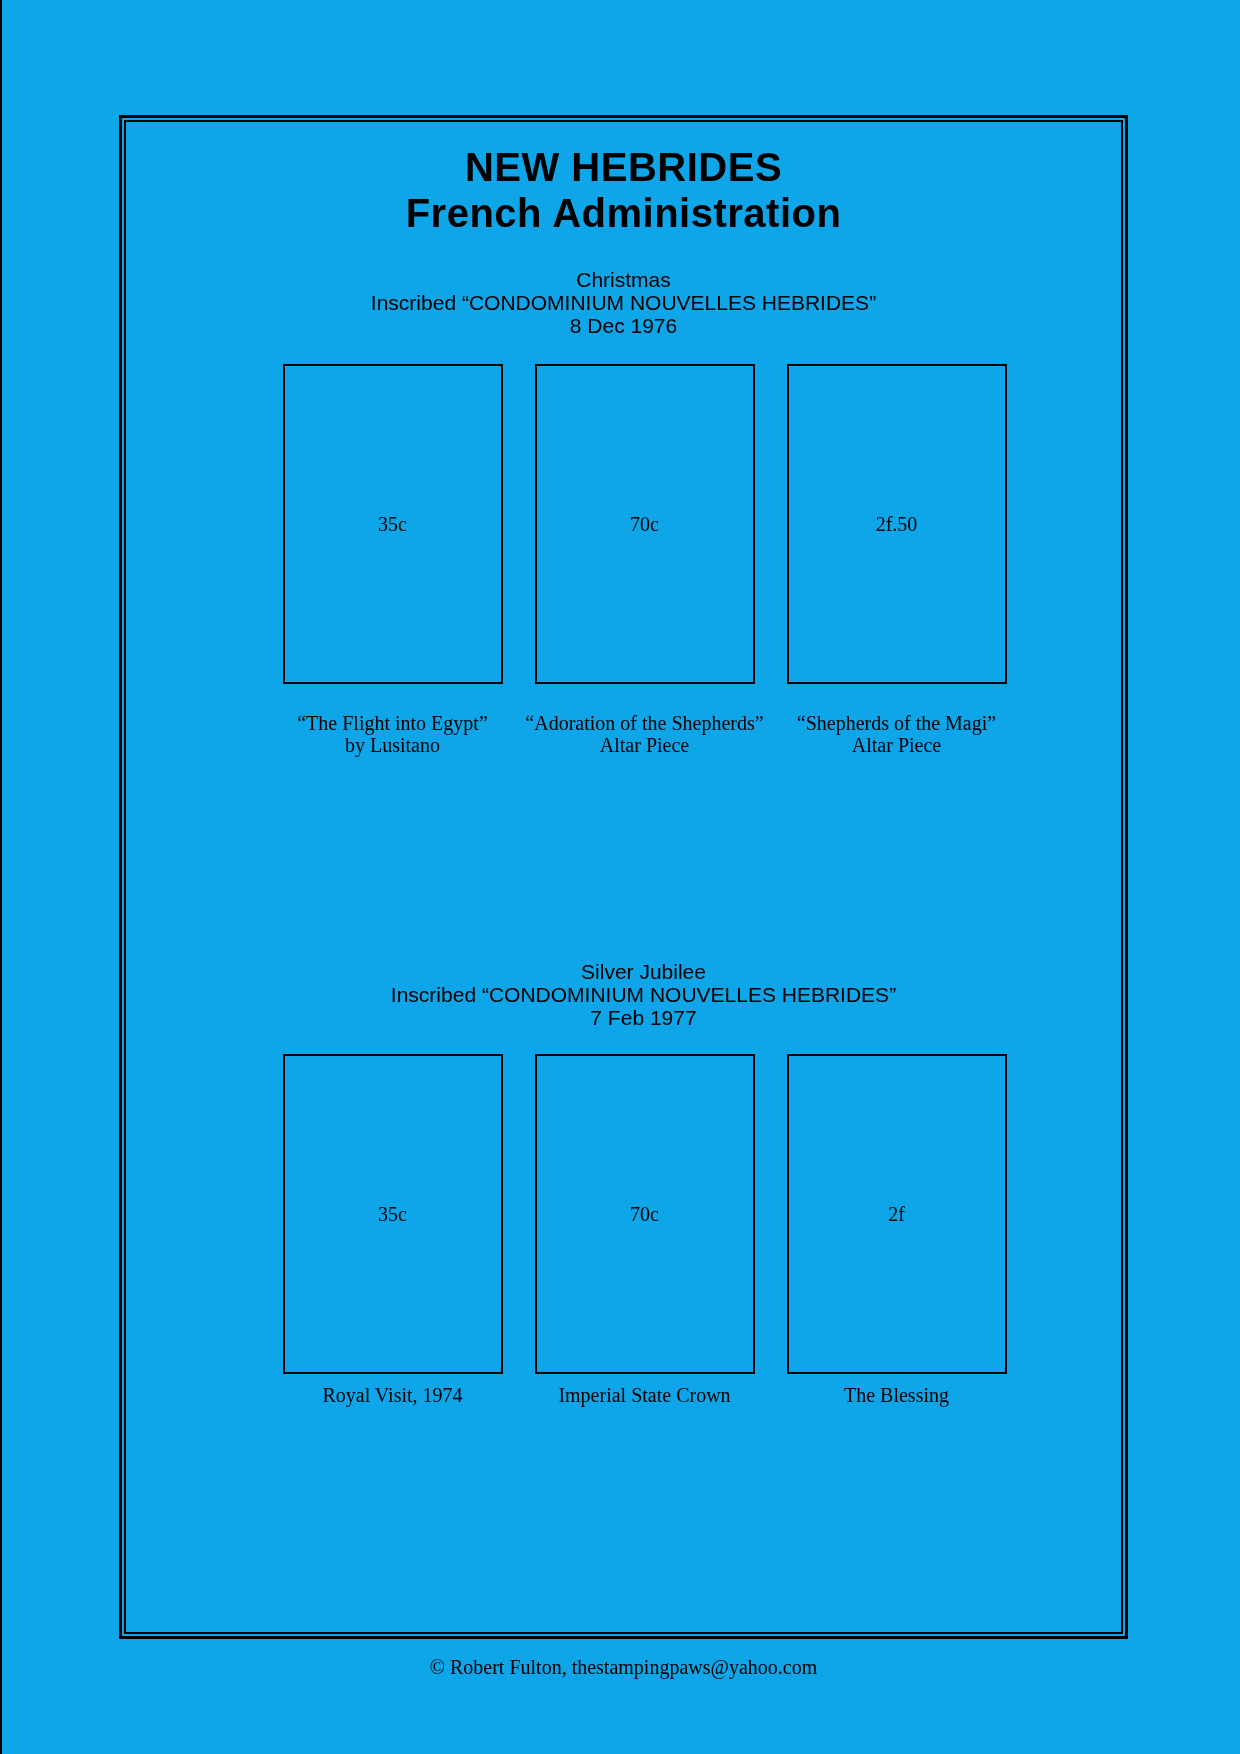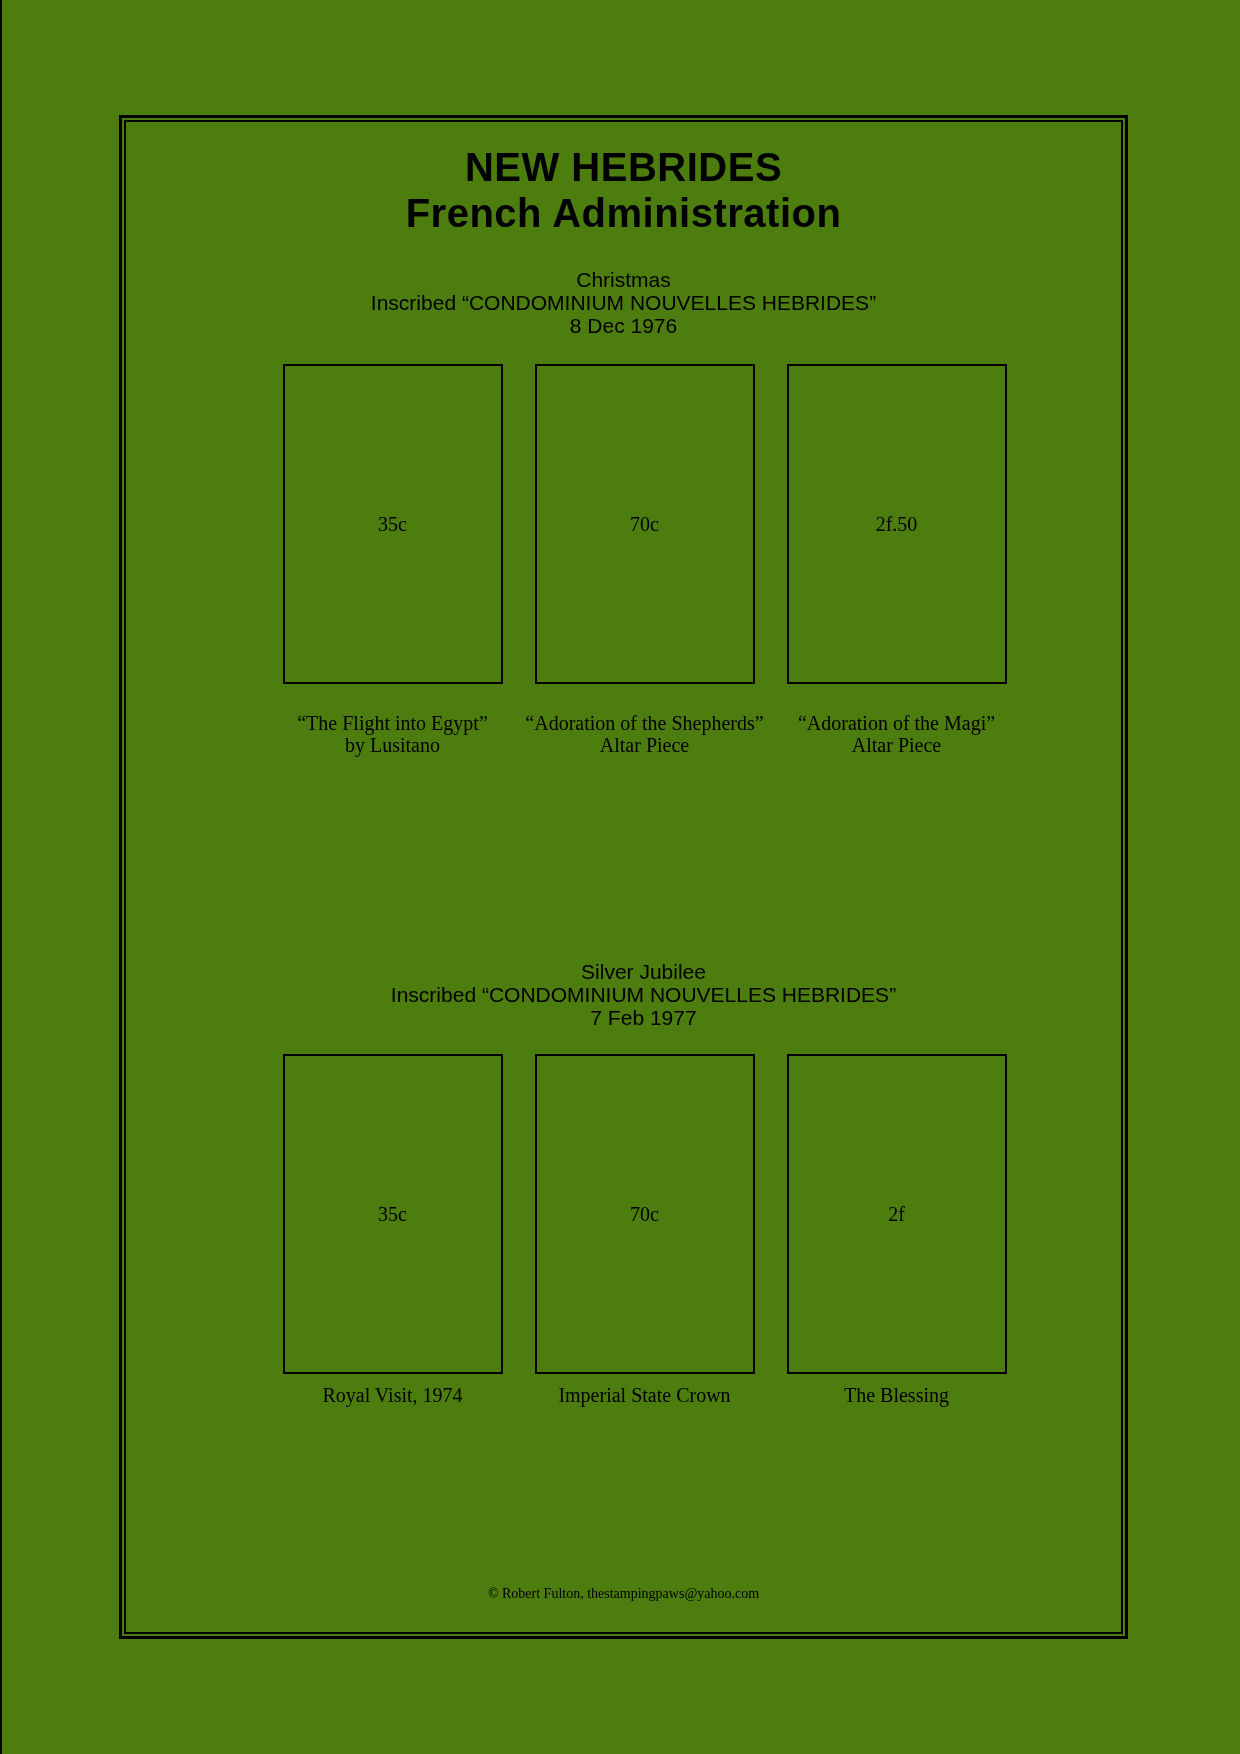--- a/index.html
+++ b/index.html
@@ -4,21 +4,21 @@
 <style>
   html, body {
     margin: 0;
     padding: 0;
     background: #ffffff;
   }
   .page {
     position: relative;
     width: 1240px;
     height: 1754px;
-    background: #4d7c0f;
+    background: #0ea5e9;
     border-left: 2px solid #000;
     box-sizing: border-box;
     font-family: "Liberation Sans", sans-serif;
     color: #000;
     overflow: hidden;
   }
   
   .frame-outer {
     position: absolute;
     left: 117px;
@@ -88,24 +88,24 @@
     font-family: "Liberation Serif", serif;
     font-size: 20px;
     line-height: 22px;
     text-align: center;
   }
   .stamp-row.r2 .stamp-caption { margin-top: 10px; }
   .page-footer {
     position: absolute;
     left: 117px;
     width: 1009px;
-    top: 1586px;
+    top: 1656px;
     text-align: center;
     font-family: "Liberation Serif", serif;
-    font-size: 14px;
+    font-size: 20px;
   }
 </style>
 </head>
 <body>
 
 <div class="page">
 
   <div class="frame-outer">
     <div class="frame-inner"></div>
   </div>
@@ -138,21 +138,21 @@
       <div class="stamp-caption">
         <div>“Adoration of the Shepherds”</div>
         <div>Altar Piece</div>
       </div>
     </div>
     <div class="stamp-col">
       <div class="stamp-box">
         <span class="stamp-value">2f.50</span>
       </div>
       <div class="stamp-caption">
-        <div>“Adoration of the Magi”</div>
+        <div>“Shepherds of the Magi”</div>
         <div>Altar Piece</div>
       </div>
     </div>
   </div>
 
   <div class="centered-block section-head s2">
     <div>Silver Jubilee</div>
     <div>Inscribed “CONDOMINIUM NOUVELLES HEBRIDES”</div>
     <div>7 Feb 1977</div>
   </div>

